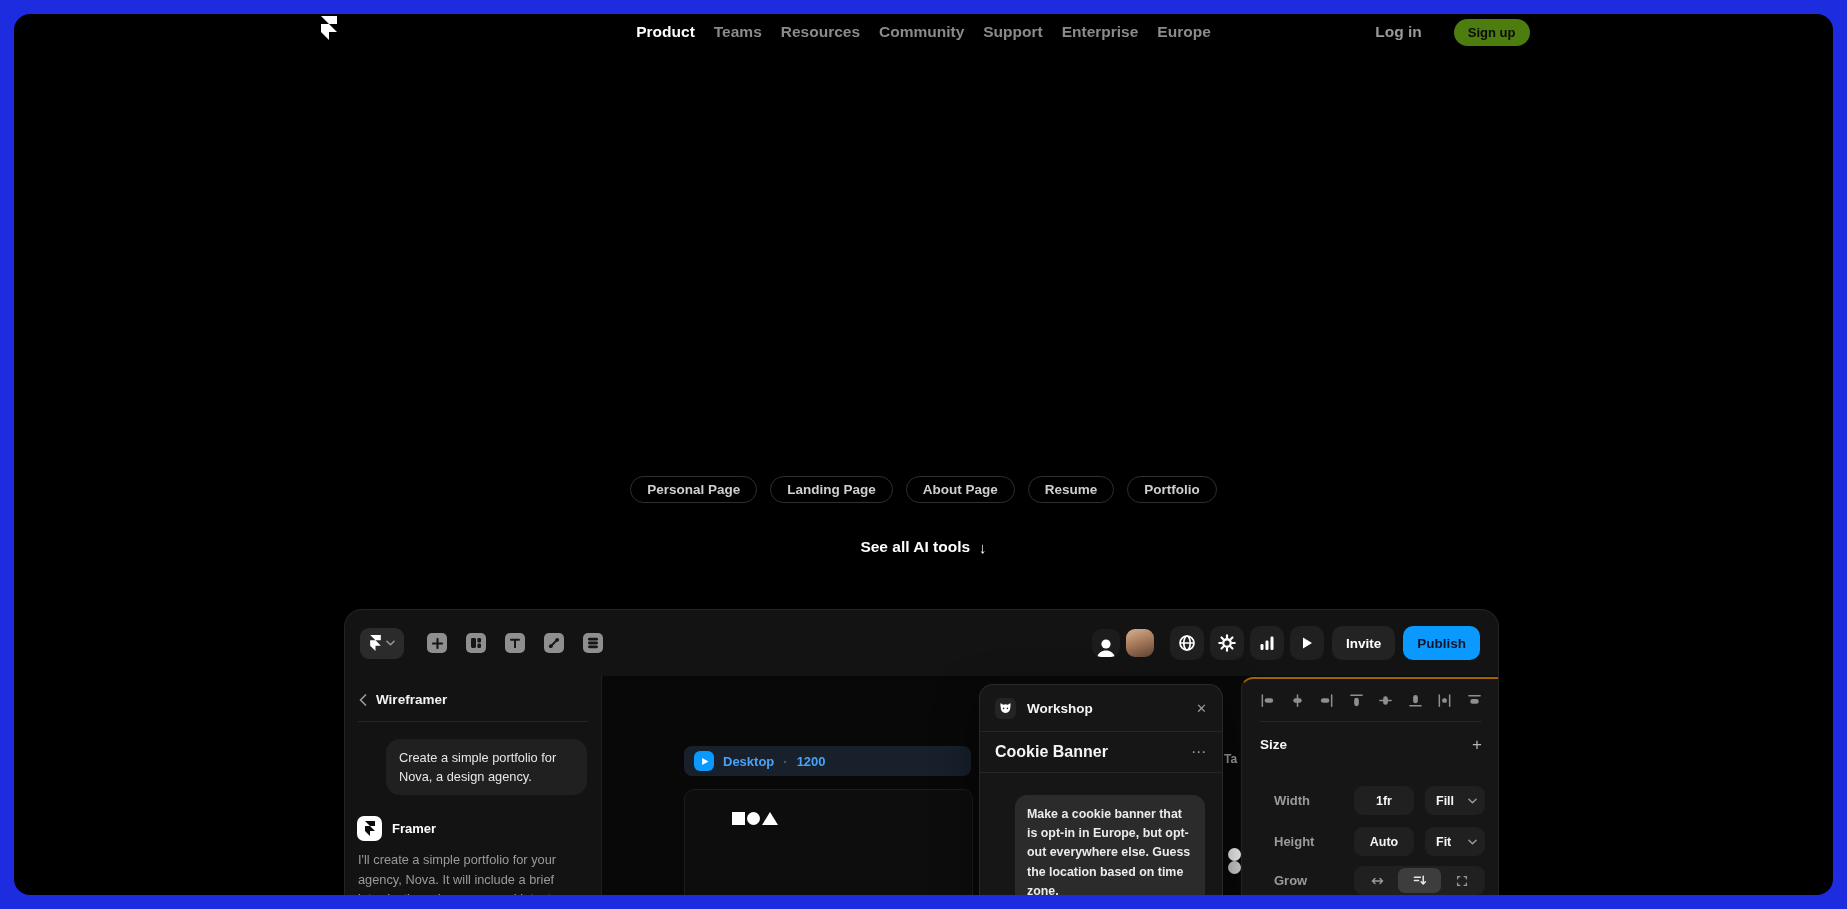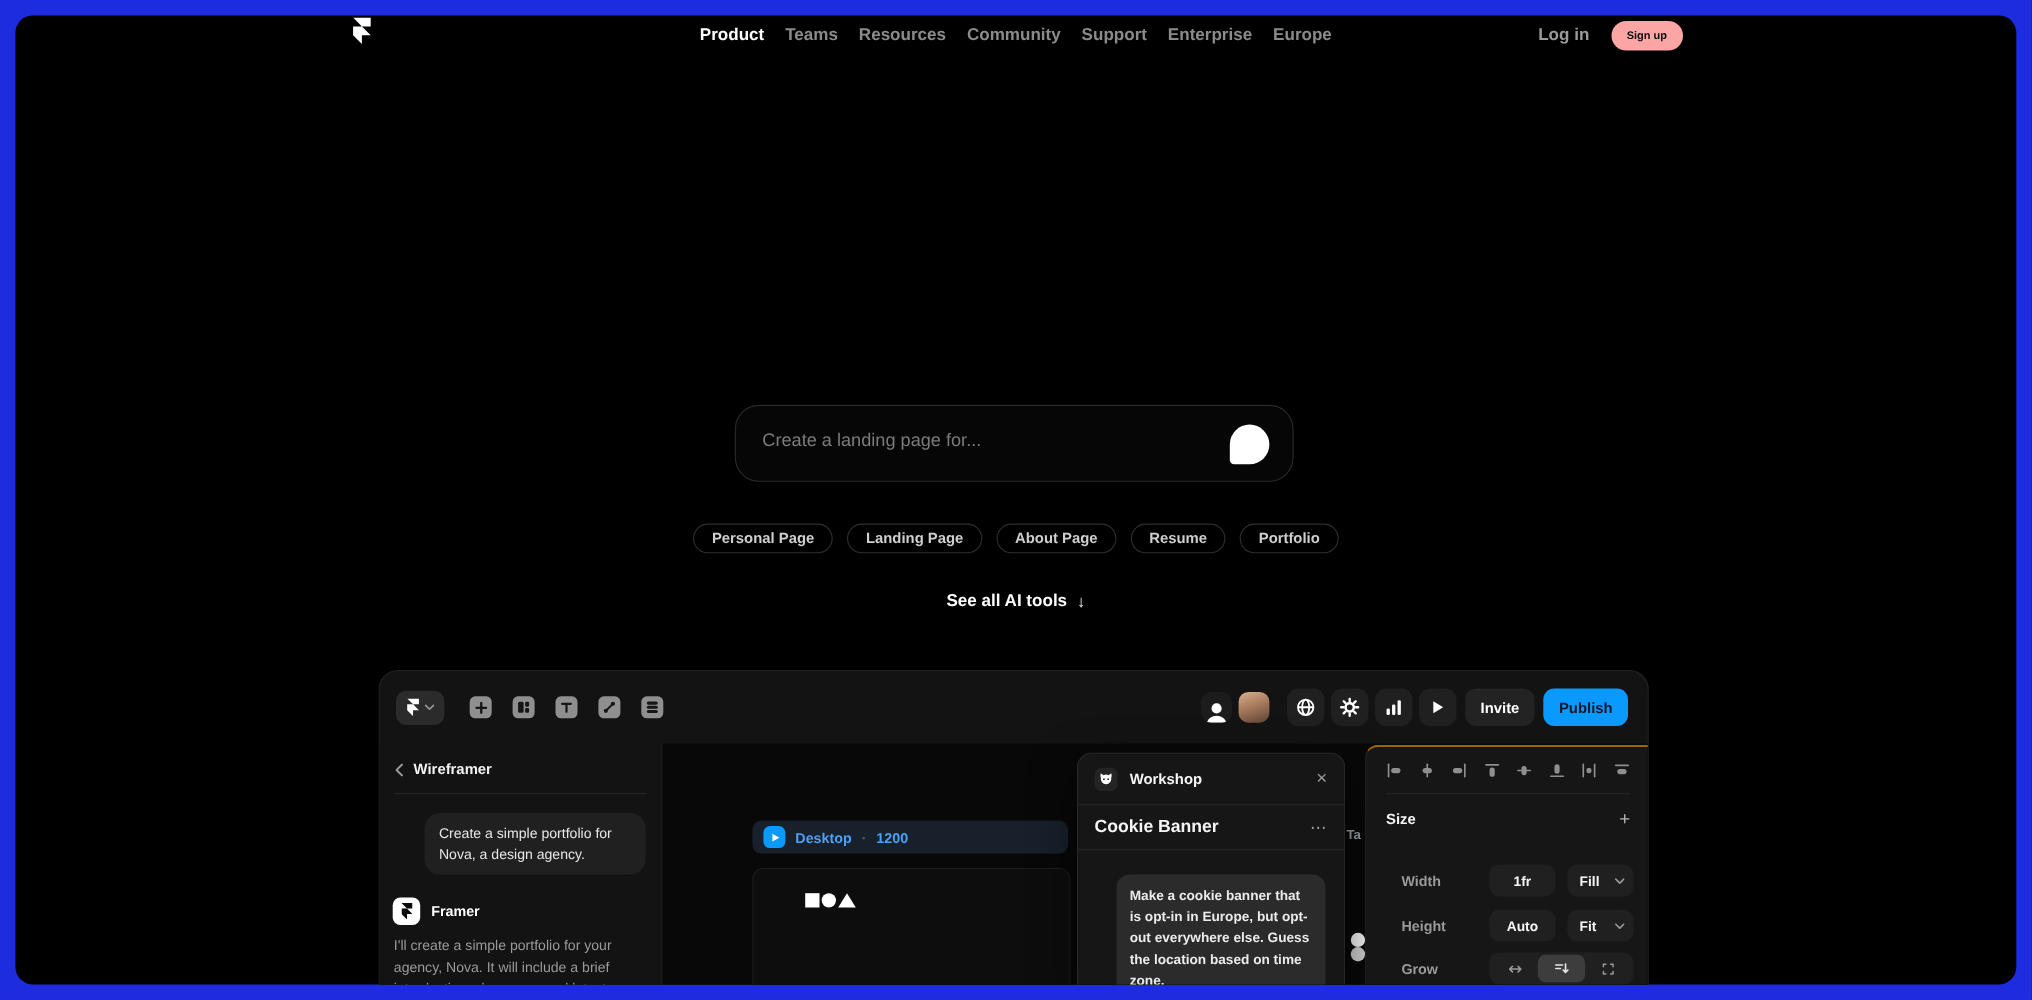--- a/index.html
+++ b/index.html
@@ -10,23 +10,23 @@
   body{margin:0;background:var(--frame-blue);}
   .page{position:relative;width:1847px;height:909px;background:var(--frame-blue);overflow:hidden;}
   .site{position:absolute;inset:14px;background:#000;border-radius:16px;overflow:hidden;}
 
   
   .navbar{position:absolute;top:0;left:50%;transform:translateX(-50%);width:1212px;height:36px;display:flex;align-items:center;}
   .nav-logo{position:absolute;left:0;top:2px;width:22px;height:24px;cursor:pointer;}
   .nav-center{position:absolute;left:50%;top:0;transform:translateX(-50%);display:flex;gap:19px;align-items:center;height:36px;}
   .nav-item{font-size:15.5px;font-weight:600;color:#8b8b8b;text-decoration:none;cursor:pointer;white-space:nowrap;}
   .nav-item.active{color:#fff;}
-  .nav-auth{position:absolute;right:0;top:0;height:36px;display:flex;align-items:center;gap:20px;}
+  .nav-auth{position:absolute;right:0;top:0;height:36px;display:flex;align-items:center;gap:32px;}
   .login{font-size:15.5px;font-weight:600;color:#9a9a9a;cursor:pointer;text-decoration:none;}
-  .signup{background:#fca5a5;color:#0b0b0b;font-size:10px;font-weight:700;border:none;border-radius:999px;height:27px;padding:0 14px;cursor:pointer;}
+  .signup{background:#4d7c0f;color:#0b0b0b;font-size:13px;font-weight:700;border:none;border-radius:999px;height:27px;padding:0 14px;cursor:pointer;}
 
   
   .prompt-box{position:absolute;left:654px;top:354px;width:508px;height:70px;background:#060606;border:1px solid #2a2a2a;border-radius:22px;}
   .prompt-input{position:absolute;inset:0;background:transparent;border:none;outline:none;color:#eee;font-size:16.5px;font-weight:500;padding:22px 70px 0 24px;resize:none;}
   .prompt-input::placeholder{color:#7b7b7b;}
   .bubble-icon{position:absolute;right:21px;top:17px;width:36px;height:36px;background:#fff;border-radius:18px 18px 18px 4px;cursor:pointer;}
   .pill-row{position:absolute;left:0;top:462px;width:100%;display:flex;justify-content:center;gap:13px;}
   .pill{height:27px;padding:0 16px;border:1px solid #2f2f2f;border-radius:999px;background:transparent;color:#cfcfcf;font-size:13.5px;font-weight:600;cursor:pointer;display:flex;align-items:center;white-space:nowrap;}
   .see-all{position:absolute;left:0;top:524px;width:100%;display:flex;justify-content:center;align-items:center;gap:9px;color:#fff;font-size:15.5px;font-weight:700;cursor:pointer;}
   .see-all .arr{font-size:15px;font-weight:400;}
@@ -124,24 +124,20 @@
         <a class="nav-item">Support</a>
         <a class="nav-item">Enterprise</a>
         <a class="nav-item">Europe</a>
       </nav>
       <div class="nav-auth">
         <a class="login">Log in</a>
         <button class="signup">Sign up</button>
       </div>
     </header>
 
-    <div class="prompt-box">
-      <textarea class="prompt-input" placeholder="Create a landing page for..." style=""></textarea>
-      <div class="bubble-icon"></div>
-    </div>
 
     <div class="pill-row">
       <button class="pill">Personal Page</button>
       <button class="pill">Landing Page</button>
       <button class="pill">About Page</button>
       <button class="pill">Resume</button>
       <button class="pill">Portfolio</button>
     </div>
 
     <div class="see-all">

